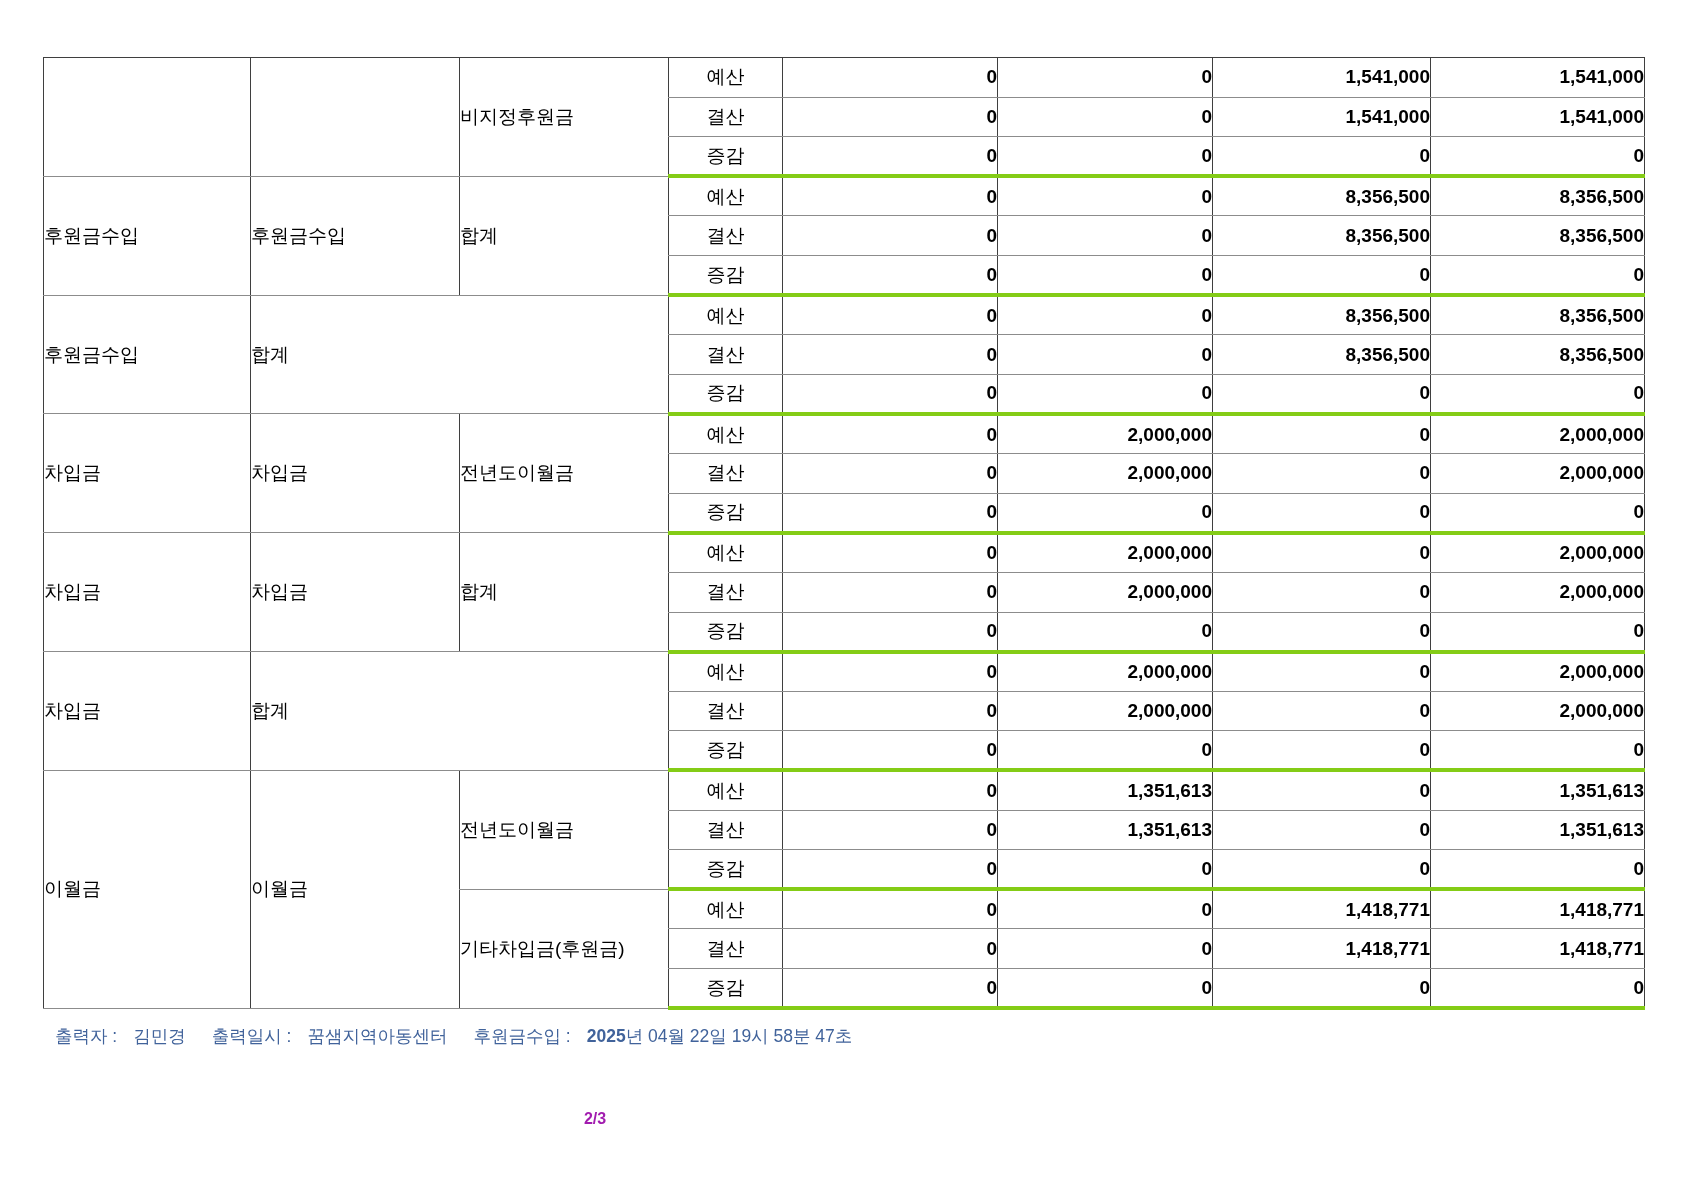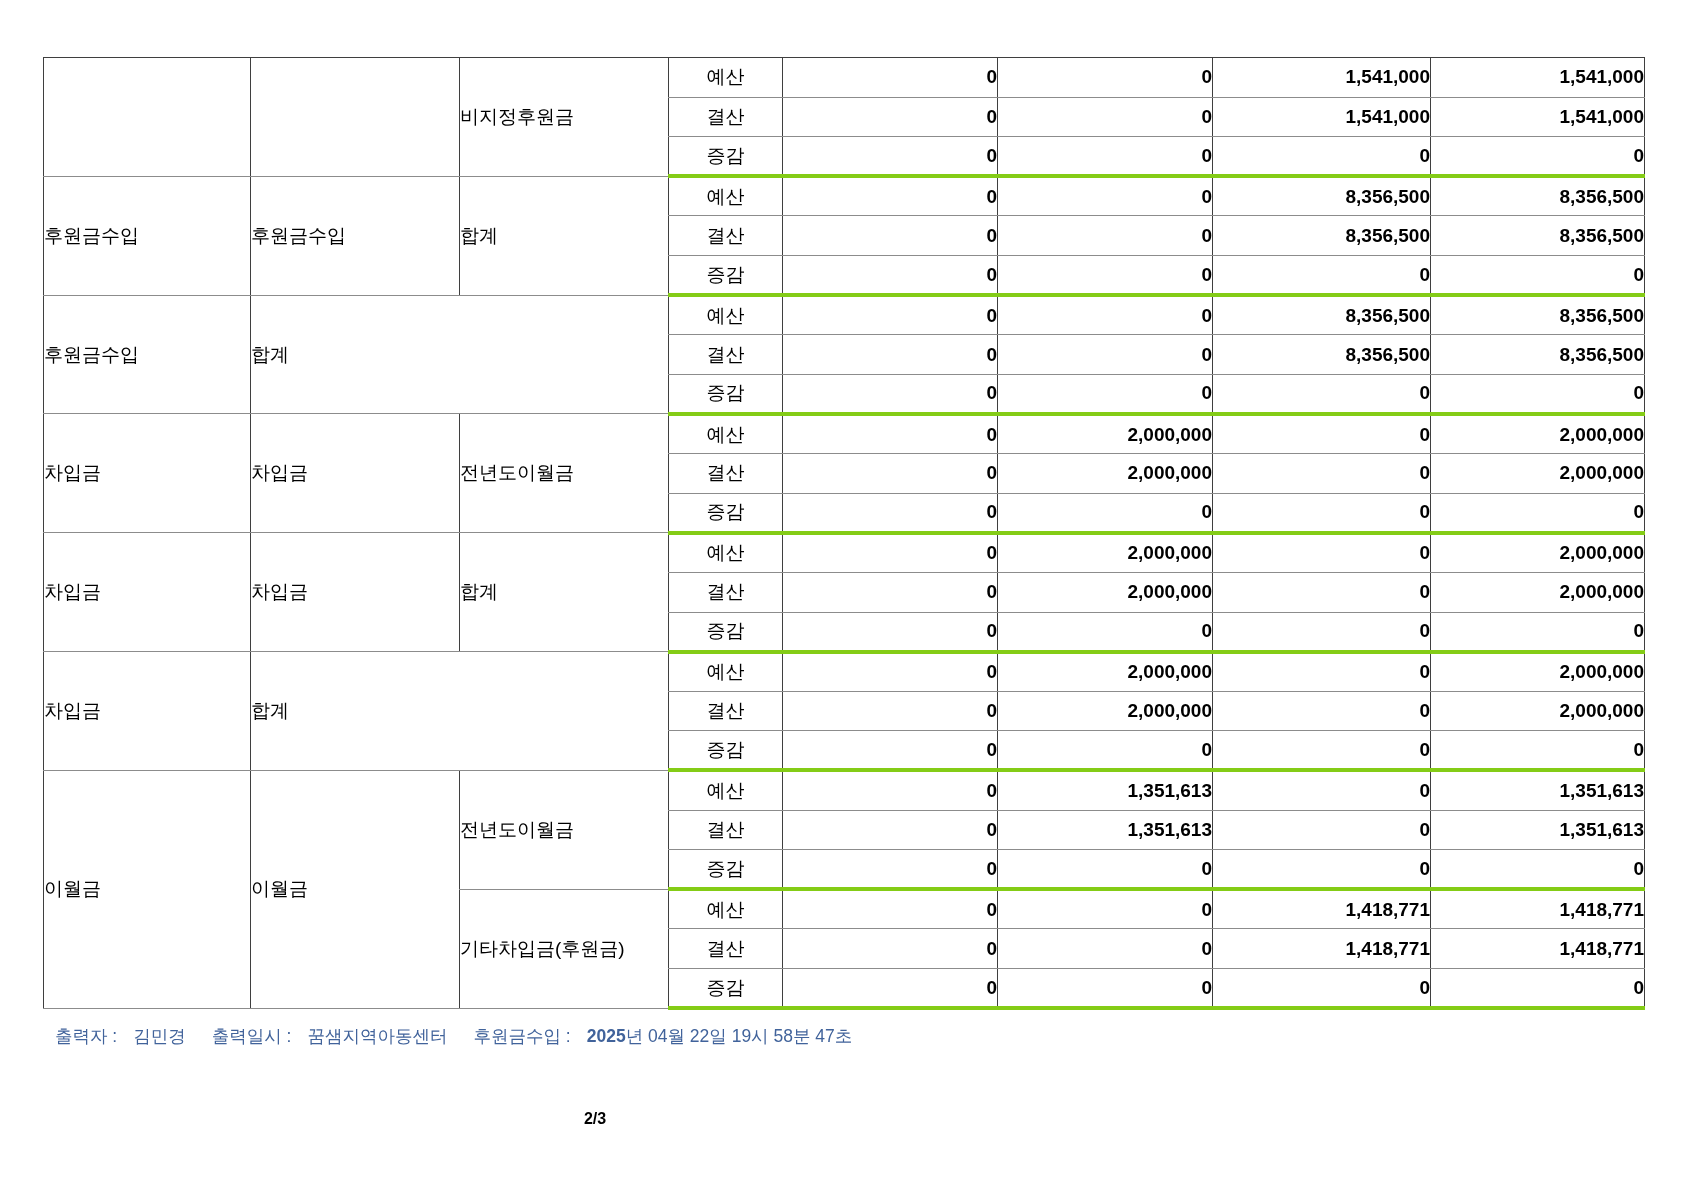--- a/index.html
+++ b/index.html
@@ -33,21 +33,21 @@
     font-size:17.5px;color:#41639b;
     display:flex;align-items:baseline;
     white-space:pre;
     text-align:center;
   }
   .footer-line .lbl{ margin-right:16px; }
   .footer-line .val{ margin-right:26px; }
   .footer-line .bold{ font-weight:bold; }
   .page-indicator{
     position:absolute;left:555px;top:1110px;width:80px;
-    text-align:center;font-size:16px;font-weight:bold;color:#000000;
+    text-align:center;font-size:16px;font-weight:bold;color:#a21caf;
   }
 </style>
 </head>
 <body>
 
 <table class="report">
   <colgroup>
     <col style="width:207px">
       <col style="width:209px">
       <col style="width:209px">

